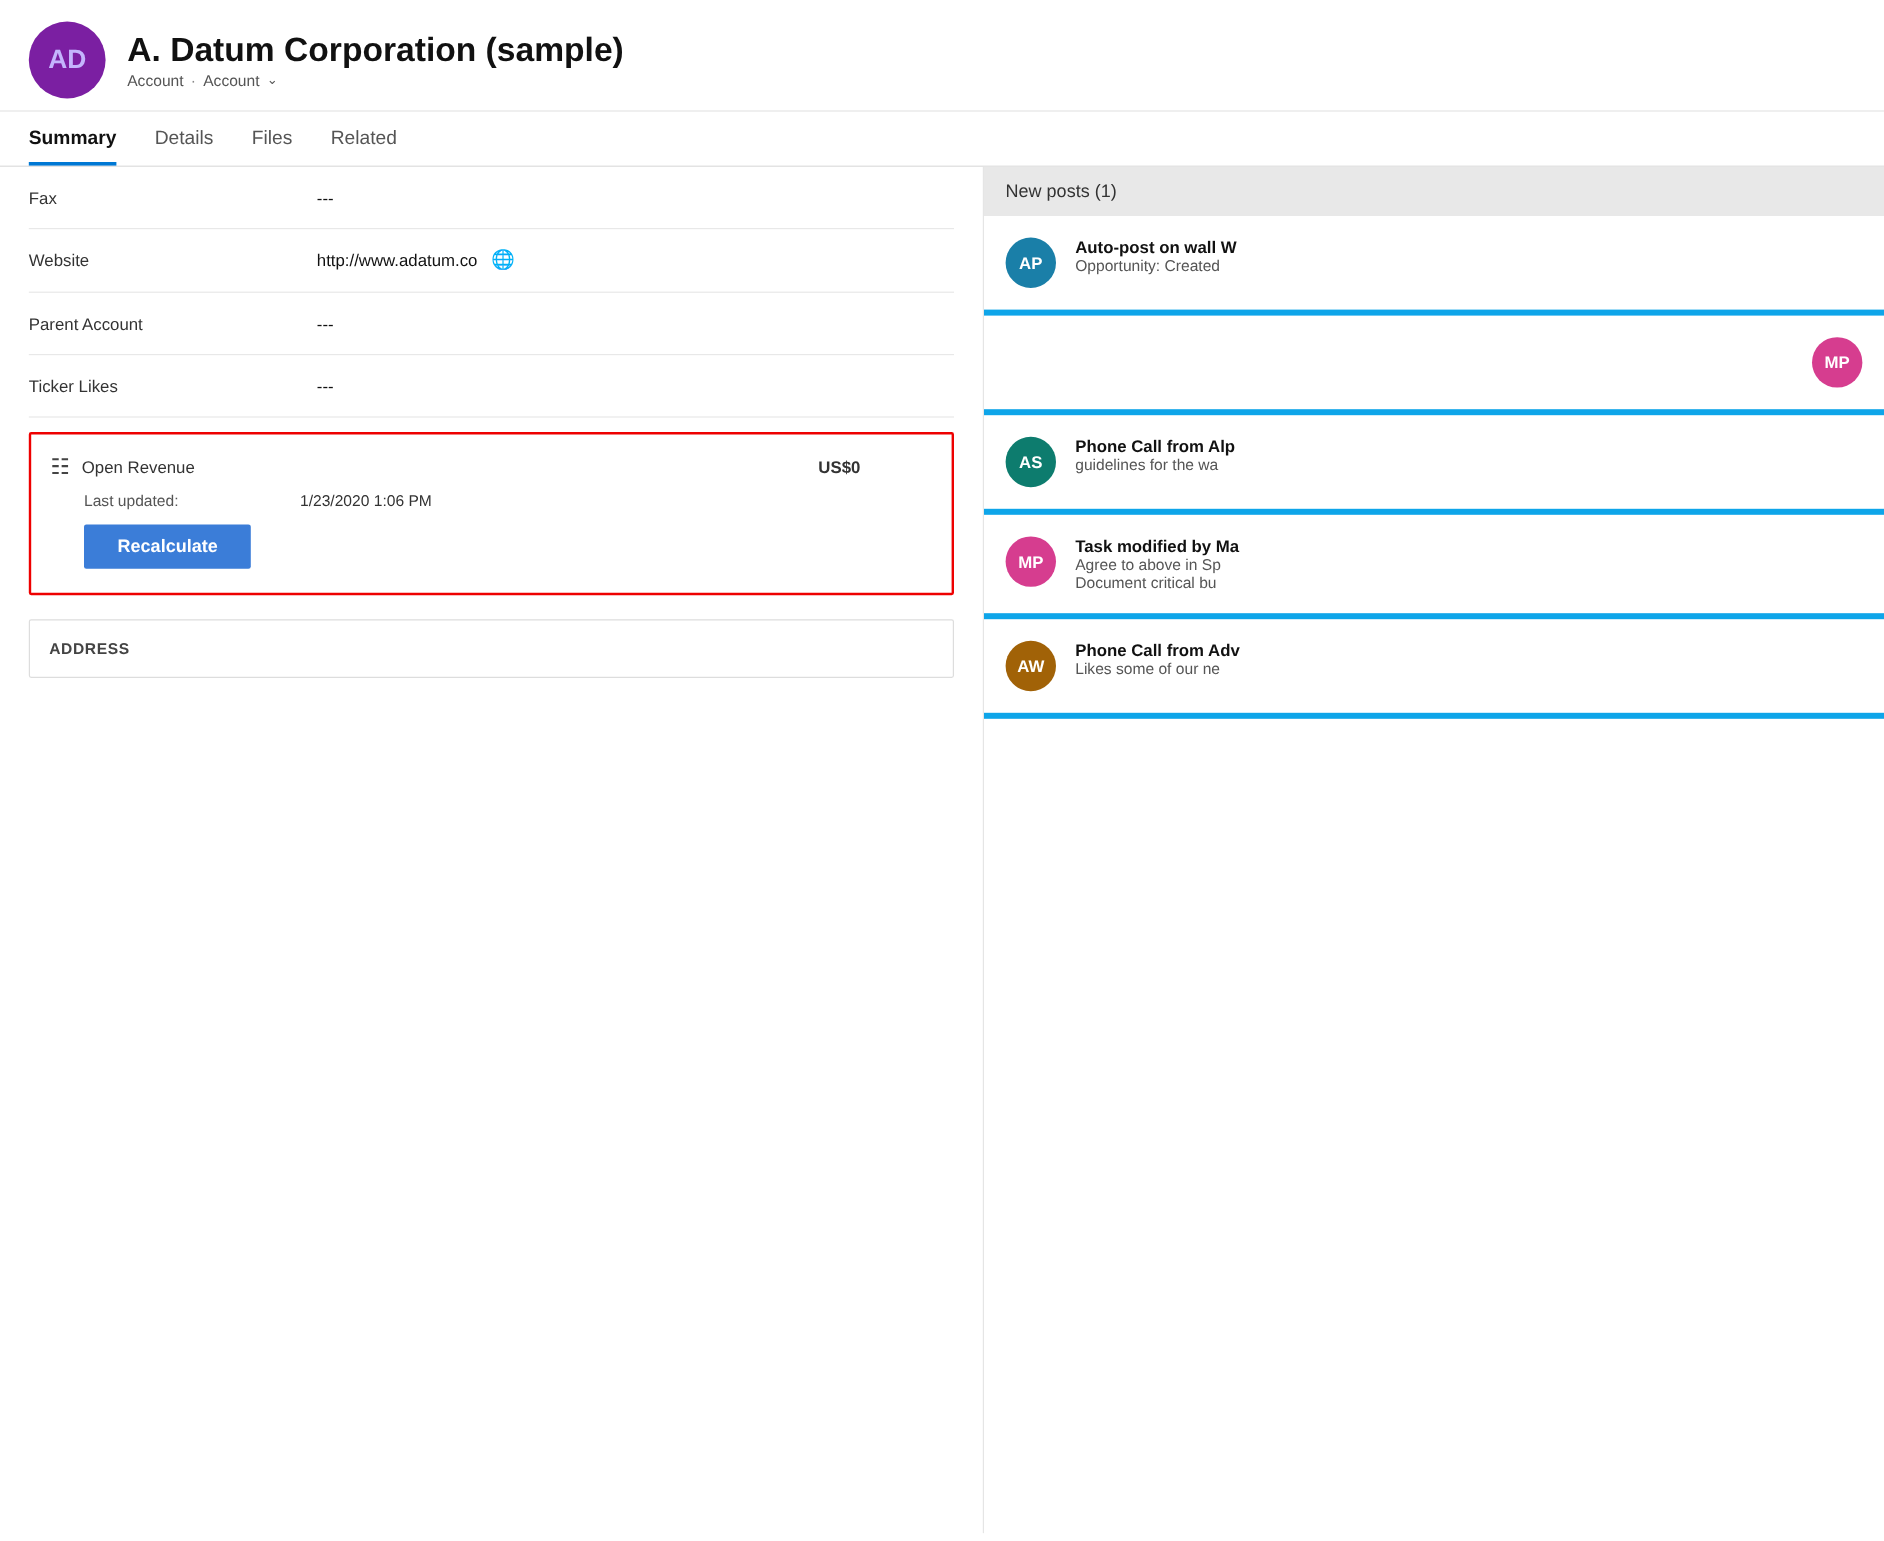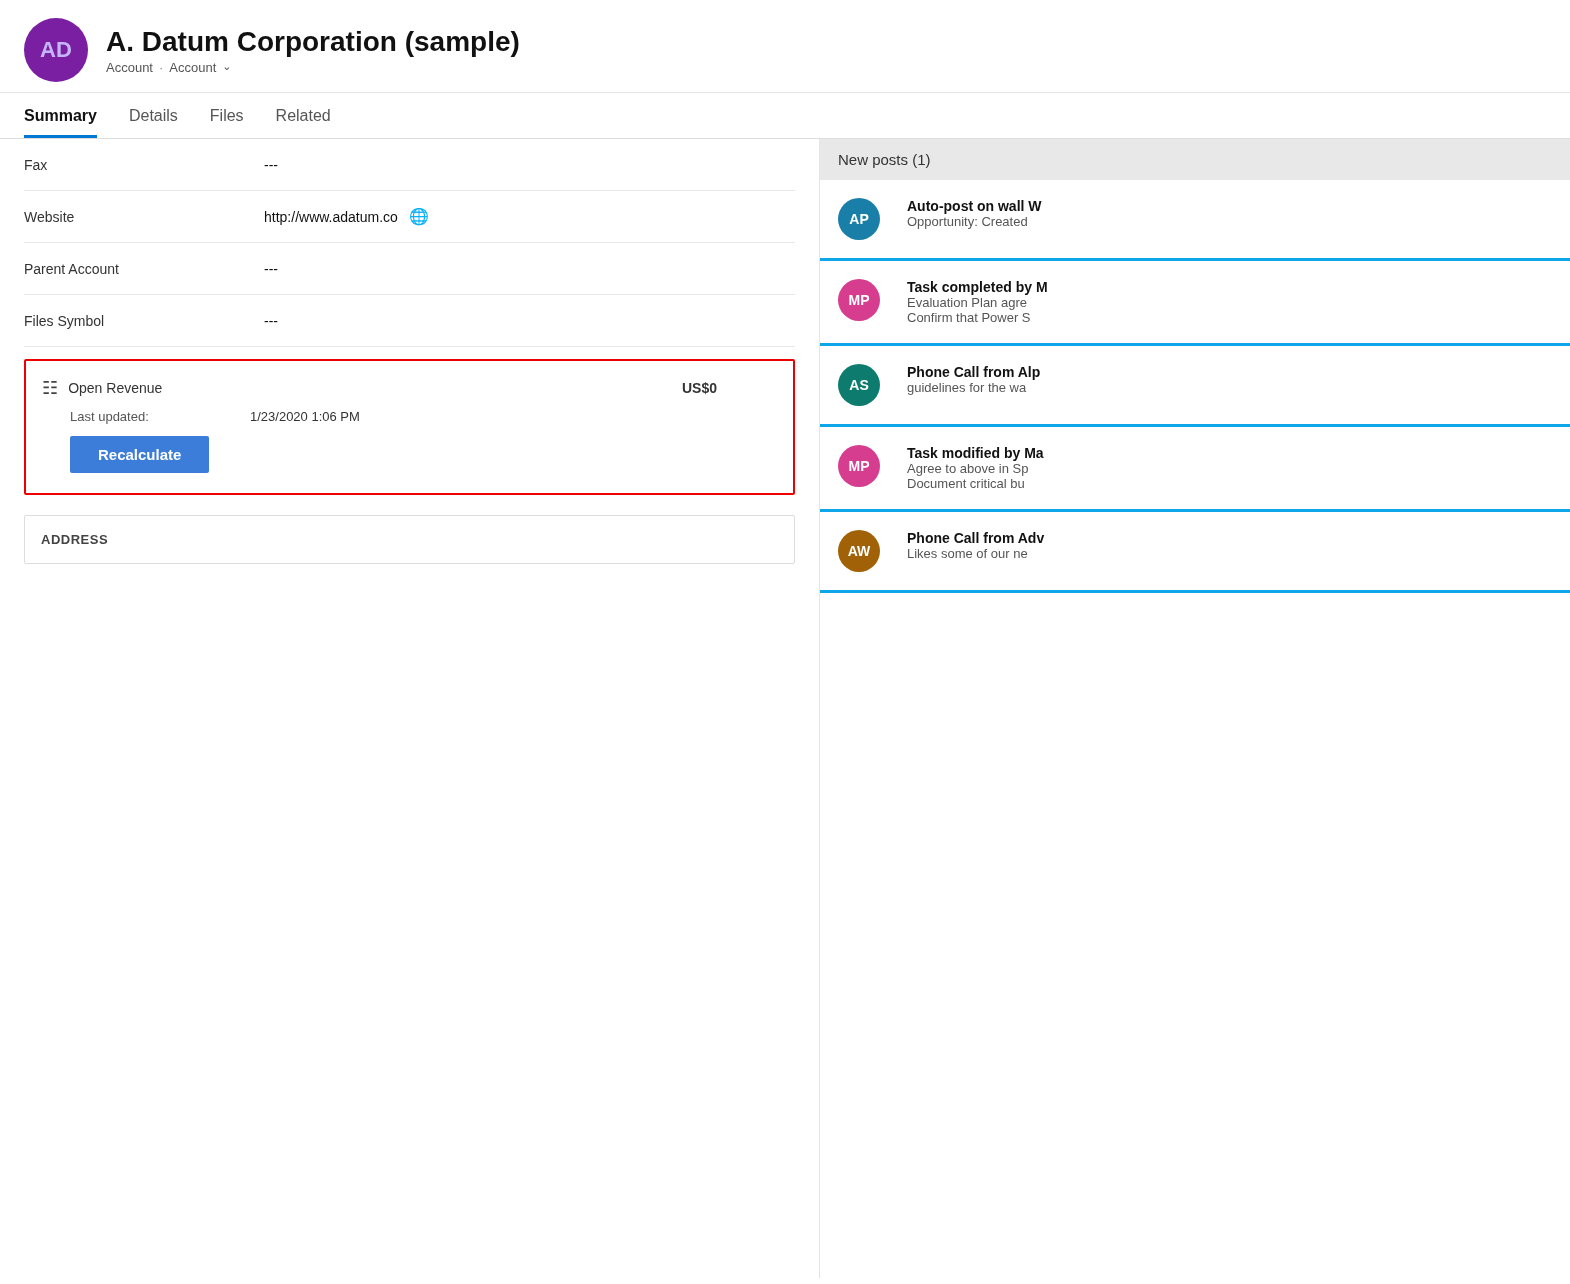--- a/index.html
+++ b/index.html
@@ -118,22 +118,22 @@
       font-size: 15px;
       color: #333;
       font-weight: 500;
     }
 
     .activity-list { padding: 0 0; }
     .activity-item {
       display: flex;
       align-items: flex-start;
       padding: 18px 18px;
-      border-bottom: 3px solid #0ea5e9;
-      gap: 27px;
+      border-bottom: 5px solid #0ea5e9;
+      gap: 16px;
       justify-content: flex-end;
     }
     .activity-avatar {
       width: 42px; height: 42px; border-radius: 50%;
       display: flex; align-items: center; justify-content: center;
       color: #fff; font-size: 14px; font-weight: 700; flex-shrink: 0;
     }
     .activity-content { flex: 1; overflow: hidden; }
     .activity-title { font-size: 14px; font-weight: 700; color: #111; white-space: nowrap; overflow: hidden; text-overflow: ellipsis; }
     .activity-sub { font-size: 13px; color: #555; white-space: nowrap; overflow: hidden; text-overflow: ellipsis; }
@@ -179,21 +179,21 @@
           <span class="globe-icon">🌐</span>
         </div>
       </div>
 
       <div class="field-row">
         <div class="field-label">Parent Account</div>
         <div class="field-value">---</div>
       </div>
 
       <div class="field-row">
-        <div class="field-label">Files Symbol</div>
+        <div class="field-label">Ticker Likes</div>
         <div class="field-value">---</div>
       </div>
     </div>
 
     <div class="open-revenue-box">
       <div class="open-revenue-row">
         <span class="calc-icon">☷</span>
         <span class="open-revenue-label">Open Revenue</span>
         <span class="open-revenue-value">US$0</span>
       </div>
@@ -216,25 +216,20 @@
       <div class="activity-item">
         <div class="activity-avatar" style="background:#1a7fa8;">AP</div>
         <div class="activity-content">
           <div class="activity-title">Auto-post on wall W</div>
           <div class="activity-sub">Opportunity: Created</div>
         </div>
       </div>
 
       <div class="activity-item">
         <div class="activity-avatar" style="background:#d63d8f;">MP</div>
-        <div class="activity-content">
-          <div class="activity-title">Task completed by M</div>
-          <div class="activity-sub">Evaluation Plan agre</div>
-          <div class="activity-sub2">Confirm that Power S</div>
-        </div>
       </div>
 
       <div class="activity-item">
         <div class="activity-avatar" style="background:#0d7c6e;">AS</div>
         <div class="activity-content">
           <div class="activity-title">Phone Call from Alp</div>
           <div class="activity-sub">guidelines for the wa</div>
         </div>
       </div>
 

